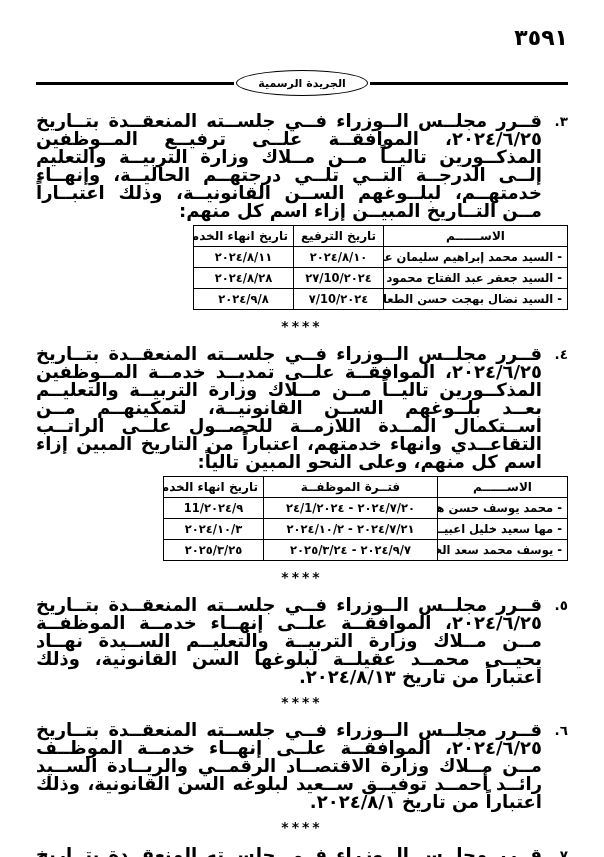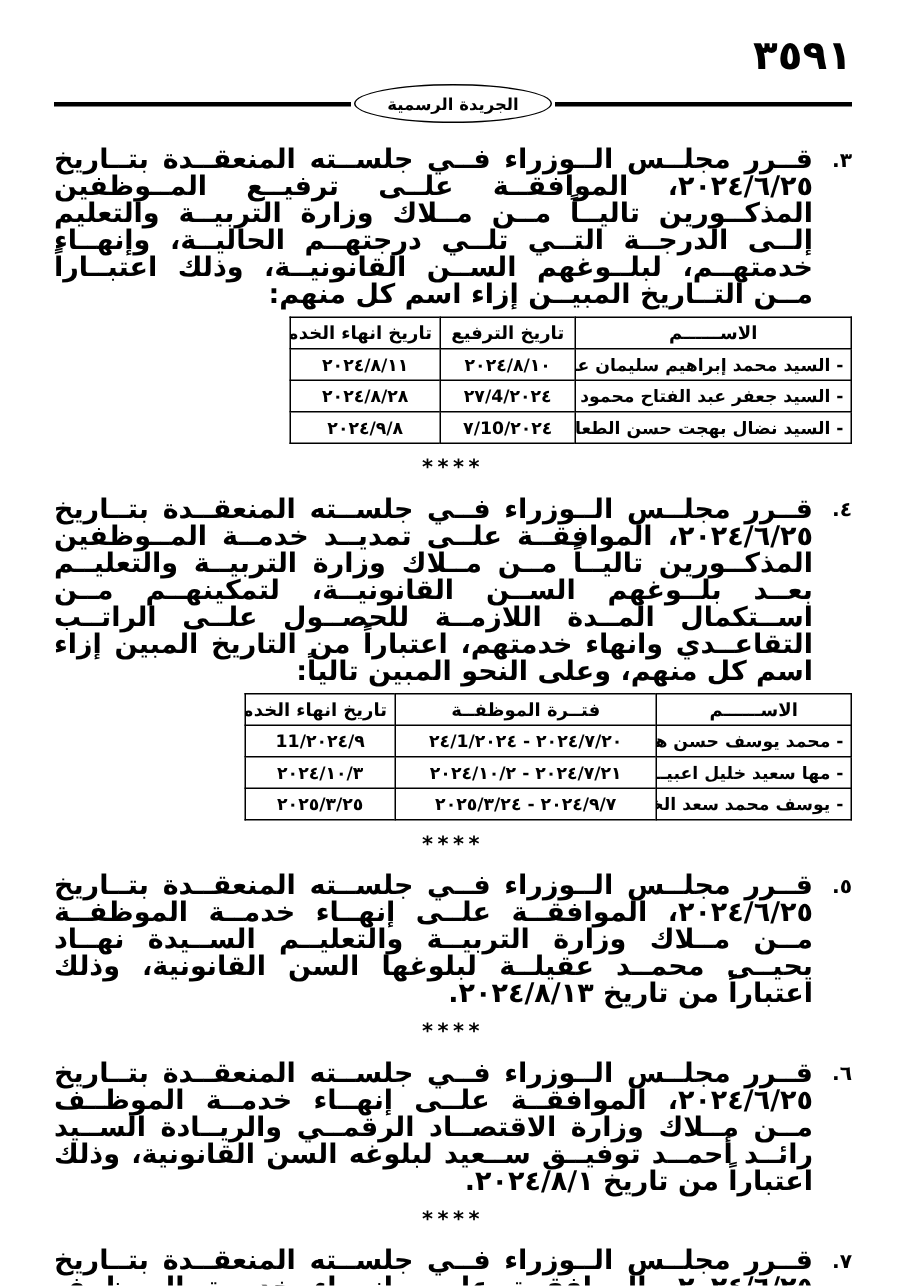--- a/index.html
+++ b/index.html
@@ -8,29 +8,29 @@
     background:#ffffff;
     color:#000000;
     font-family:"DejaVu Sans", sans-serif;
     direction:rtl;
     overflow:hidden;
   }
   .page { width:604px; height:857px; padding:20px 36px 0 36px; }
 
   .page-number {
     text-align:right;
-    font-size:27px;
+    font-size:22px;
     font-weight:bold;
     letter-spacing:9px;
     height:36px;
     line-height:36px;
     margin-left:2px;
   }
 
-  .header-rule { display:flex; align-items:center; margin-top:0;text-align:right; }
+  .header-rule { display:flex; align-items:center; margin-top:14px;text-align:right; }
   .rule-line { flex:1 1 auto; border-top:3px solid #000; height:0; }
   .badge {
     flex:0 0 auto;
     width:132px; height:26px;
     border:1.5px solid #000;
     border-radius:50%;
     display:flex; align-items:center; justify-content:center;
     margin:0 2px;
     background:#fff;
   }
@@ -124,21 +124,21 @@
         </tr>
       </thead>
       <tbody>
         <tr>
           <td class="cell-name">- السيد محمد إبراهيم سليمان علاونــة</td>
           <td class="cell-date">٢٠٢٤/٨/١٠</td>
           <td class="cell-date">٢٠٢٤/٨/١١</td>
         </tr>
         <tr>
           <td class="cell-name">- السيد جعفر عبد الفتاح محمود شاهين</td>
-          <td class="cell-date">٢٠٢٤/4/٢٧</td>
+          <td class="cell-date">٢٠٢٤/10/٢٧</td>
           <td class="cell-date">٢٠٢٤/٨/٢٨</td>
         </tr>
         <tr>
           <td class="cell-name">- السيد نضال بهجت حسن الطعانـــي</td>
           <td class="cell-date">٢٠٢٤/10/٧</td>
           <td class="cell-date">٢٠٢٤/٩/٨</td>
         </tr>
       </tbody>
     </table>
 

